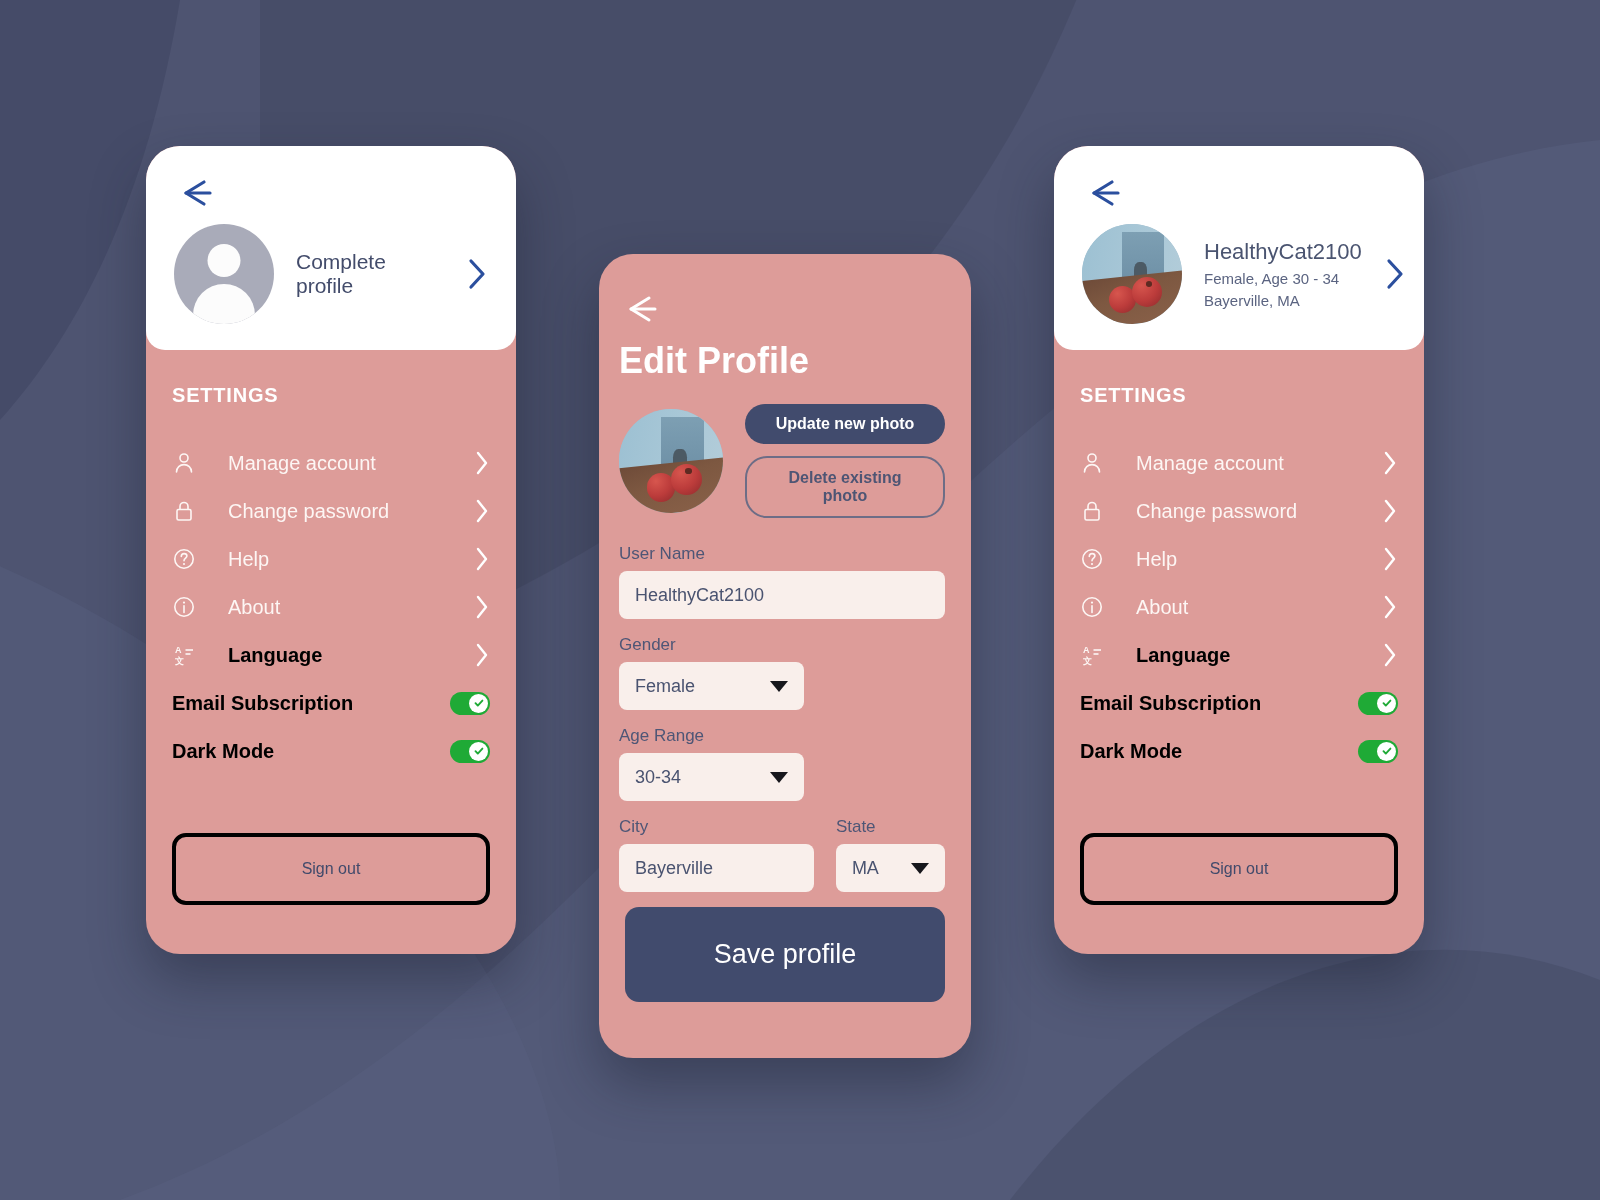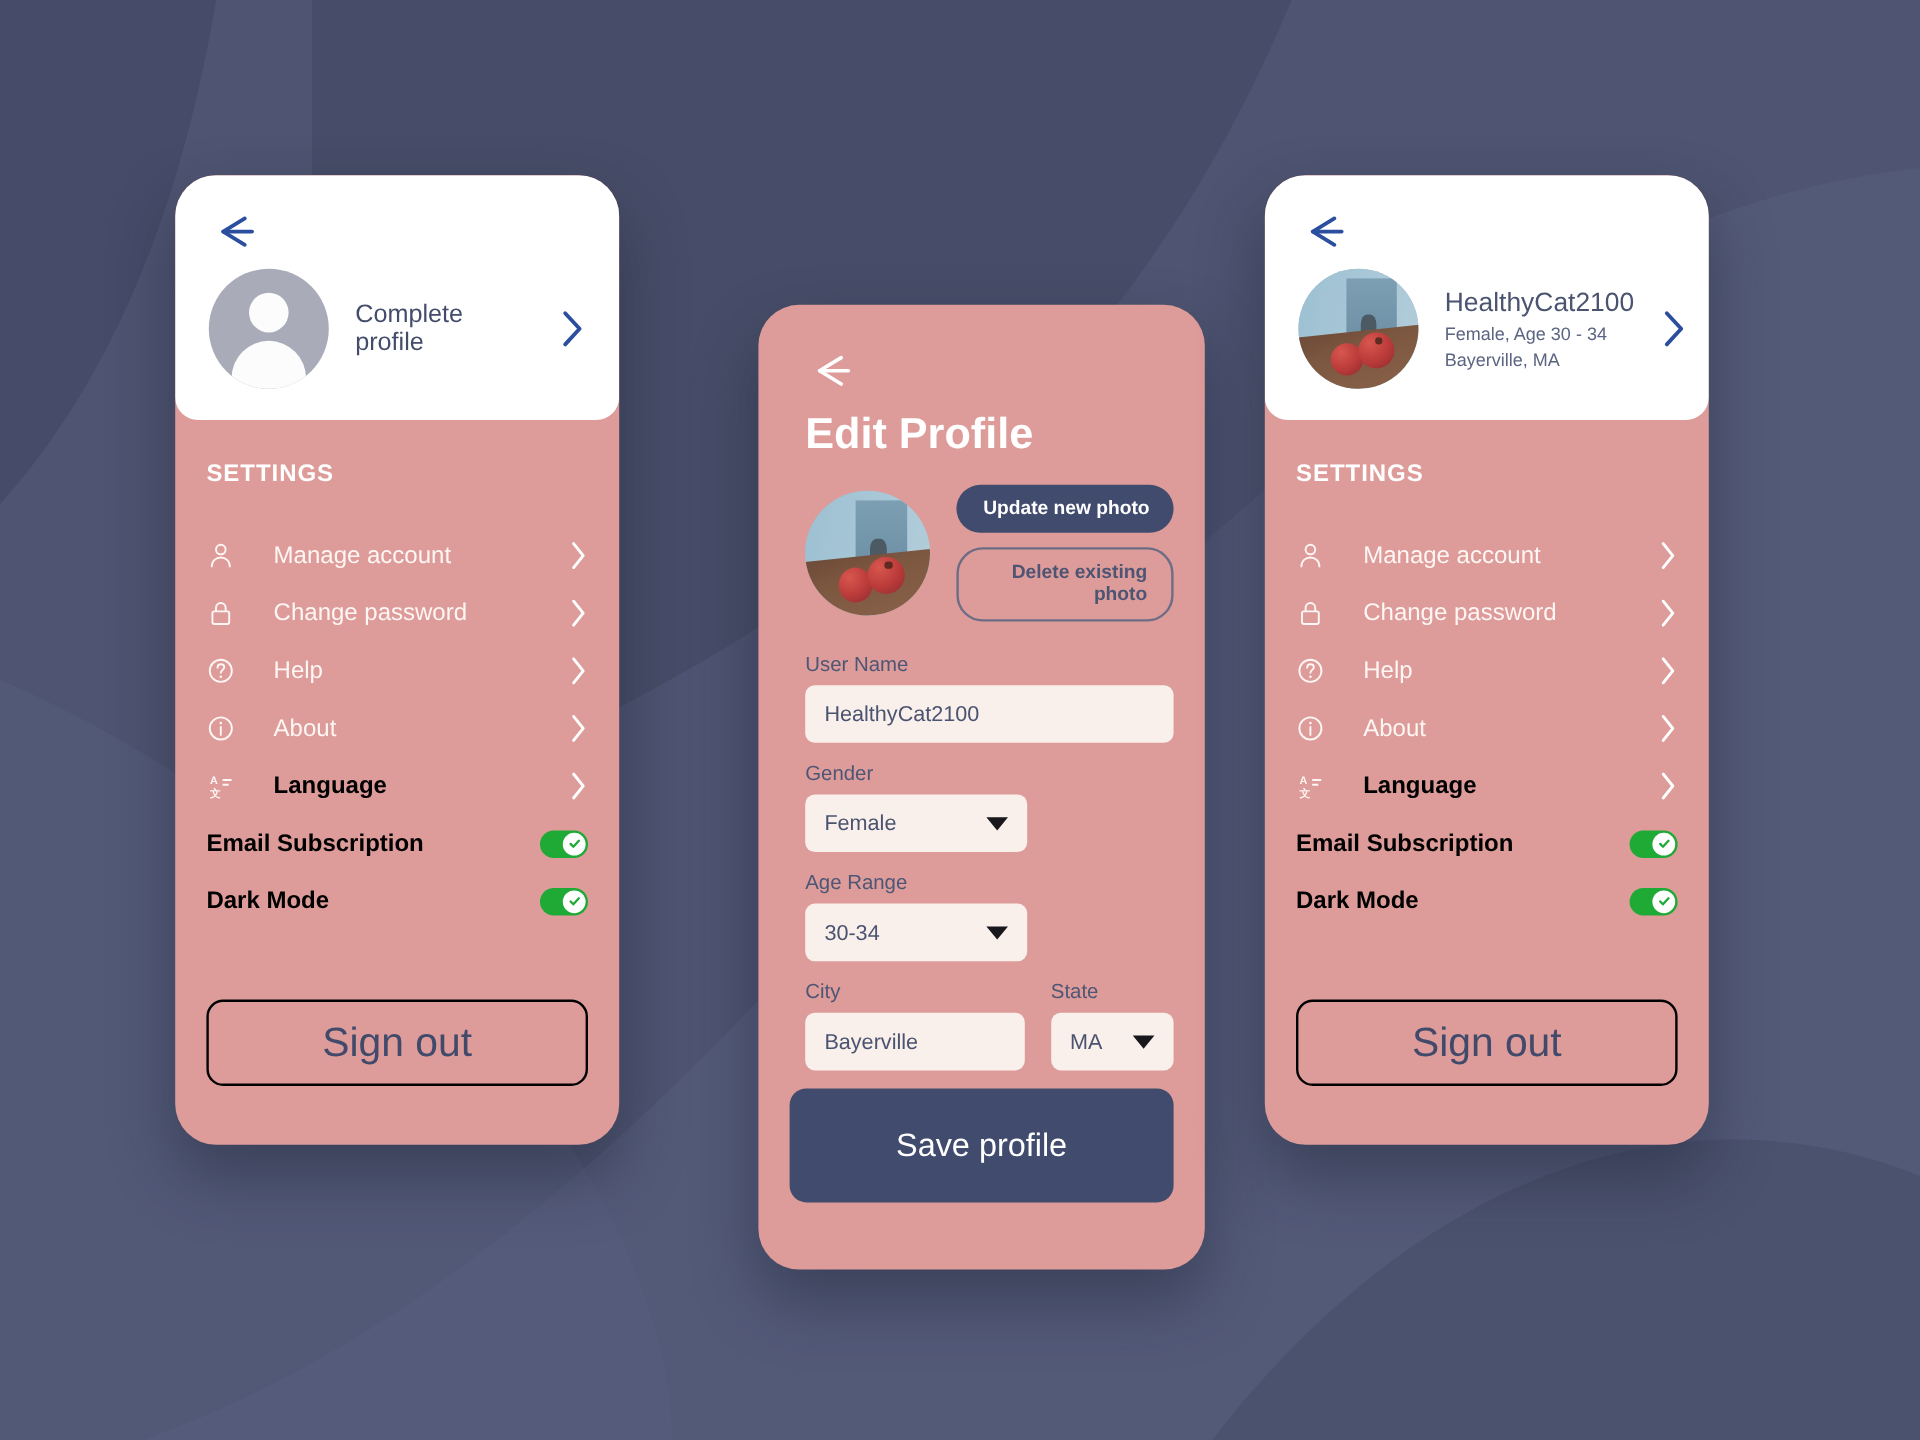--- a/index.html
+++ b/index.html
@@ -172,34 +172,33 @@
     border-radius: 50%;
     background: #ffffff;
     display: flex; align-items: center; justify-content: center;
   }
   .toggle .knob svg { width: 12px; height: 12px; }
 
   .signout-btn {
     margin: 58px 0 0 0;
     width: 100%;
     height: 72px;
-    border: 2px solid #000000;
+    border: 4px solid #000000;
     border-radius: 14px;
     background: transparent;
     color: #414a6b;
-    font-size: 34px;
+    font-size: 16px;
     font-family: "Liberation Sans", sans-serif;
     cursor: pointer;
   }
 
   
   .edit-panel {
     background: #dd9c99;
-    padding: 38px 26px 0 39px;
-    margin-left: 33px;
+    padding: 38px 26px 0 20px;
   }
   .edit-title {
     font-size: 36px;
     font-weight: bold;
     color: #ffffff;
     margin: 6px 0 22px 0;
   }
   .photo-row {
     display: flex;
     align-items: center;
@@ -207,21 +206,21 @@
     margin-bottom: 26px;
   }
   .photo-actions { display: flex; flex-direction: column; gap: 12px; }
   .btn-pill {
     border-radius: 22px;
     font-size: 16px;
     font-weight: bold;
     padding: 11px 20px;
     font-family: "Liberation Sans", sans-serif;
     cursor: pointer;
-    text-align: right;
+    text-align: center;
   }
   .btn-filled { background: #414b6d; color: #ffffff; border: none; }
   .btn-outline { background: transparent; color: #4e5574; border: 2px solid #6d6d86; }
 
   .field-label {
     font-size: 17px;
     color: #4e5676;
     margin-bottom: 7px;
   }
   .field-box {

